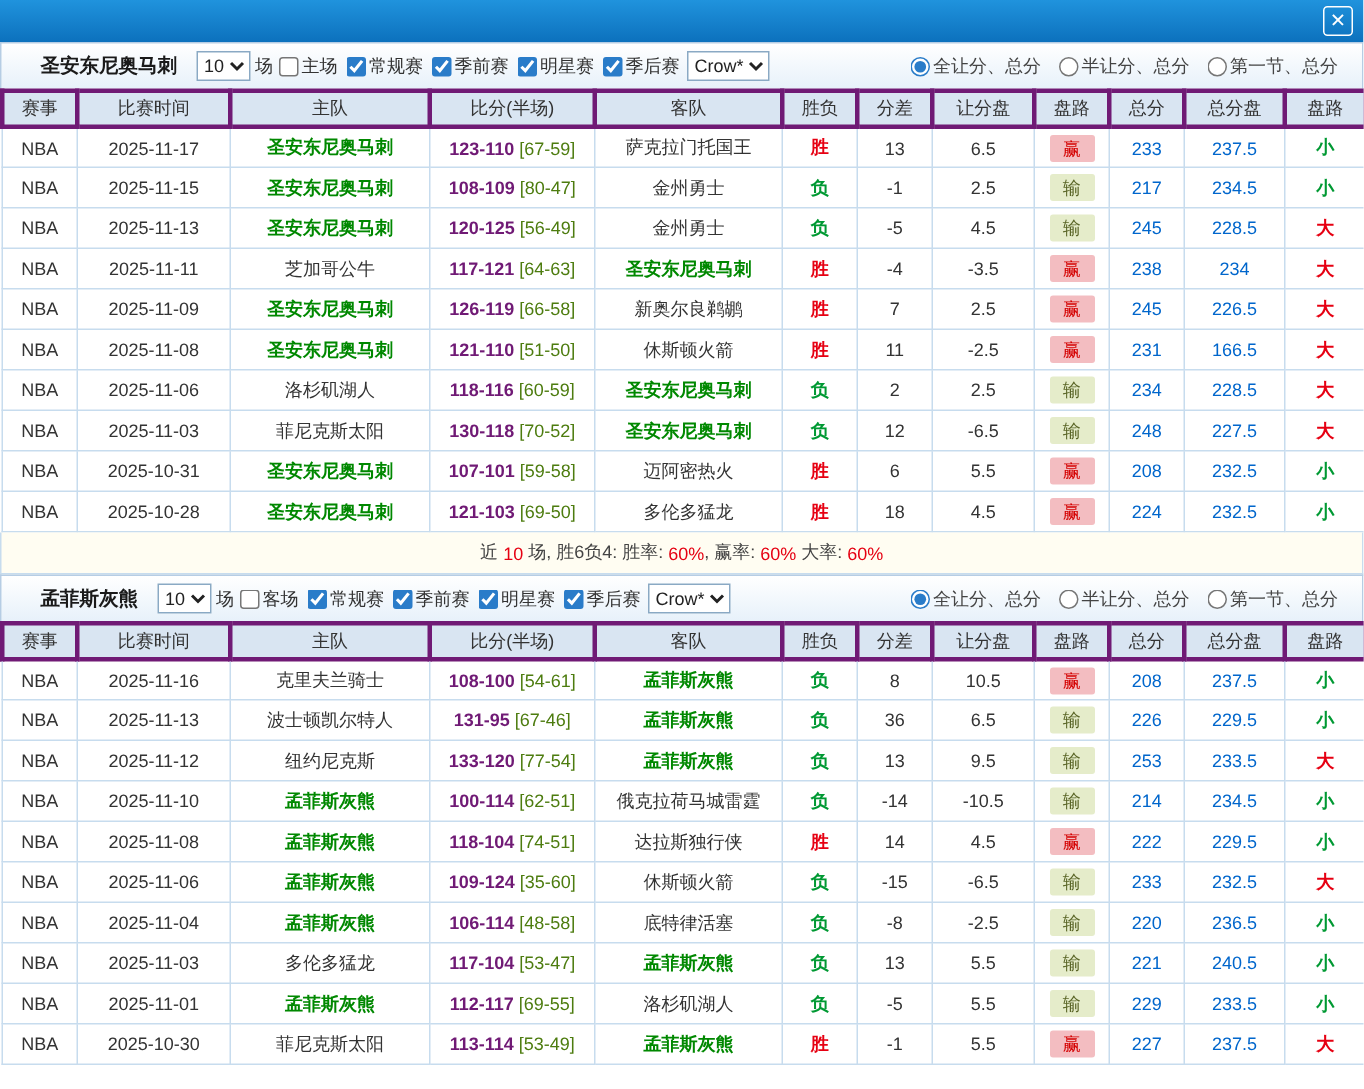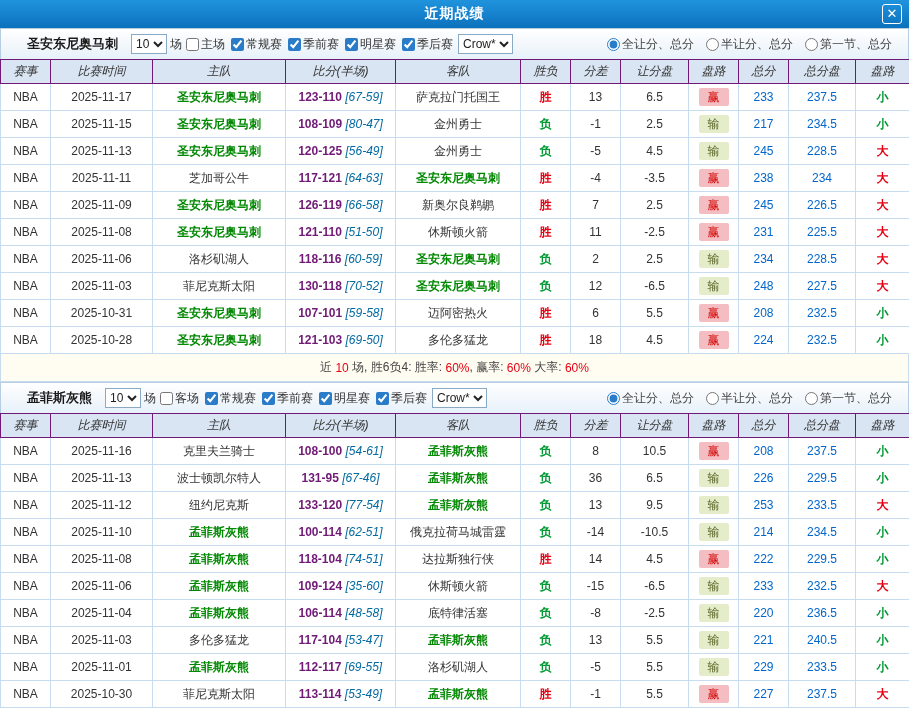--- a/index.html
+++ b/index.html
@@ -9,43 +9,42 @@
   .titlebar .title{flex:1;text-align:center;color:#fff;font-weight:bold;font-size:14px;letter-spacing:1px;}
   .close-btn{position:absolute;right:7px;top:4px;width:20px;height:20px;color:#fff;font-size:13px;line-height:18px;text-align:center;border:1px solid #fff;border-radius:3px;cursor:pointer;}
   .sec-head{height:31px;display:flex;align-items:center;padding:0 8px;background:linear-gradient(#ffffff,#e7f1fa);border:1px solid #b6cde4;border-bottom:none;font-size:12px;color:#333;}
   .team{font-weight:bold;font-size:13px;color:#1a1a1a;margin:0 10px 0 18px;}
   select{font-size:12px;height:20px;border:1px solid #8aa9c4;background:#fff;color:#222;margin:0 3px;}
   label.cb,label.rd{display:inline-flex;align-items:center;margin-right:2px;cursor:pointer;}
   input[type=checkbox],input[type=radio]{width:13px;height:13px;margin:0 2px 0 4px;accent-color:#2a7cc9;}
   .radio-group{margin-left:auto;display:flex;align-items:center;color:#444;}
   .radio-group label.rd{margin-right:8px;}
   table{width:909px;border-collapse:collapse;table-layout:fixed;font-size:12px;}
-  th{background:#d9e5f2;border:1px solid #701a75;height:24px;font-weight:normal;color:#333;text-align:center;font-style:italic;}
+  th{background:#d9e5f2;border:3px solid #701a75;height:24px;font-weight:normal;color:#333;text-align:center;}
   td{border:1px solid #c7dcee;height:27px;text-align:center;color:#333;background:#fff;overflow:hidden;white-space:nowrap;}
   .focal{color:#008800;font-weight:bold;}
   .score-main{font-weight:bold;color:#701a75;}
-  .half{color:#0369a1;font-style:italic;}
+  .half{color:#4d7c0f;}
   .res-win{color:#e60012;font-weight:bold;}
   .res-loss{color:#009933;font-weight:bold;}
   .chip{display:inline-block;min-width:30px;padding:2px 4px;border-radius:2px;line-height:14px;}
   .chip-win{background:#f3bdc1;color:#d40000;}
   .chip-loss{background:#e5ecca;color:#5b6628;}
   .blue{color:#0066cc;margin-left:28px;}
   .ou-big{color:#e60012;font-weight:bold;}
   .ou-small{color:#009933;font-weight:bold;}
   .summary{height:28px;border:1px solid #c7dcee;border-top:none;display:flex;align-items:center;justify-content:center;background:#fffdf2;color:#444;}
   .summary .red{color:#e60012;}
   .summary span{white-space:pre;}
 </style>
 </head>
 <body>
 
 <div class="app">
   <div class="titlebar">
-    <span class="title">近期战绩</span>
     <span class="close-btn">✕</span>
   </div>
   <div id="sections">
       <div class="section">
         <div class="sec-head">
           <span class="team">圣安东尼奥马刺</span>
           <select class="games-select"><option>10</option></select>
           <span class="suffix">场</span>
           <label class="cb"><input type="checkbox" style="">主场</label>
           <label class="cb"><input type="checkbox" checked="" style="">常规赛</label>
@@ -165,21 +164,21 @@
               <td>NBA</td>
               <td>2025-11-08</td>
               <td class="focal">圣安东尼奥马刺</td>
               <td><span class="score-main">121-110</span> <span class="half">[51-50]</span></td>
               <td>休斯顿火箭</td>
               <td class="res-win">胜</td>
               <td>11</td>
               <td>-2.5</td>
               <td><span class="chip chip-win">赢</span></td>
               <td class="blue">231</td>
-              <td class="blue">225.5</td>
+              <td class="blue">166.5</td>
               <td class="ou-big">大</td>
             </tr>
             <tr>
               <td>NBA</td>
               <td>2025-11-06</td>
               <td>洛杉矶湖人</td>
               <td><span class="score-main">118-116</span> <span class="half">[60-59]</span></td>
               <td class="focal">圣安东尼奥马刺</td>
               <td class="res-loss">负</td>
               <td>2</td>

